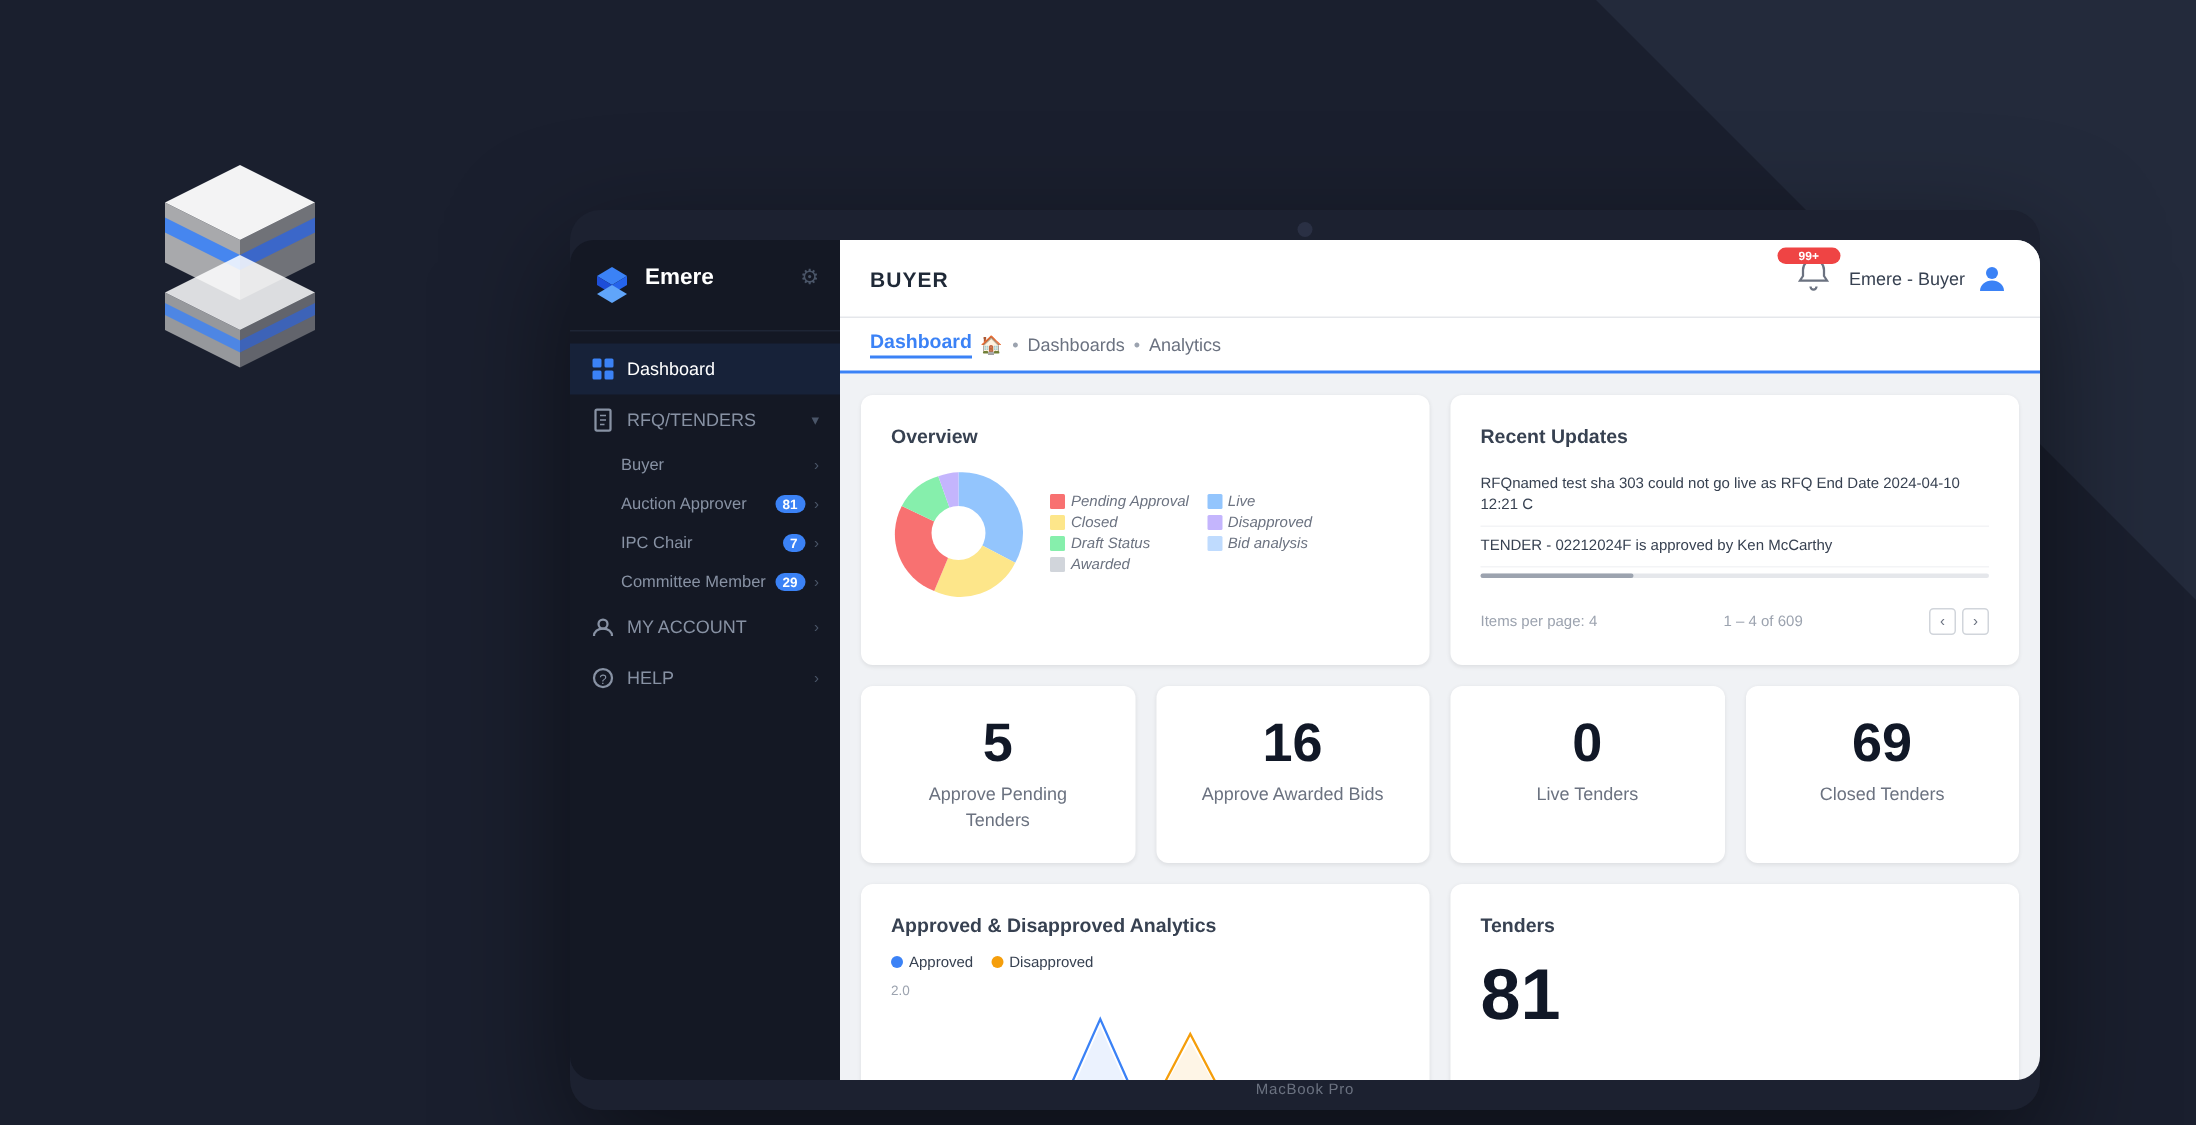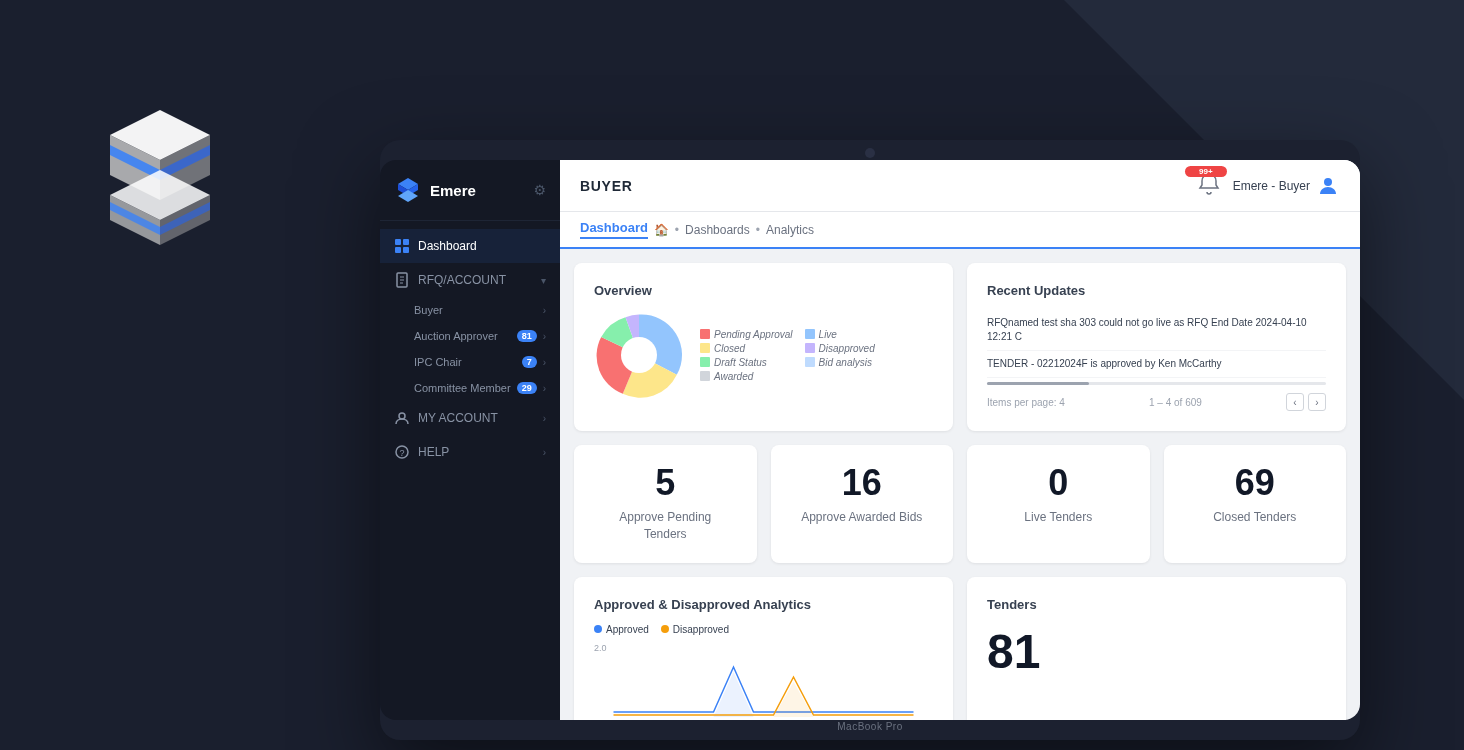--- a/index.html
+++ b/index.html
@@ -78,21 +78,21 @@
       width: 180px;
       background: #141824;
       flex-shrink: 0;
       display: flex;
       flex-direction: column;
       padding: 0;
     }
 
     .sidebar-logo {
       display: flex;
-      align-items: center;
+      align-items: flex-start;
       gap: 8px;
       padding: 16px 14px;
       border-bottom: 1px solid #1e2535;
     }
 
     .sidebar-logo-icon {
       width: 28px;
       height: 28px;
       color: #3b82f6;
     }
@@ -362,21 +362,21 @@
     }
 
     .update-item:last-child {
       border-bottom: none;
     }
 
     .updates-footer {
       display: flex;
       align-items: center;
       justify-content: space-between;
-      margin-top: 8px;
+      margin-top: 20px;
       font-size: 10px;
       color: #9ca3af;
     }
 
     .pagination-btns {
       display: flex;
       gap: 4px;
     }
 
     .page-btn {
@@ -568,21 +568,21 @@
           <span class="nav-item-label">Dashboard</span>
         </div>
 
         <div class="nav-item">
           <svg class="nav-item-icon" viewBox="0 0 16 16">
             <rect x="3" y="1" width="10" height="14" rx="1" fill="none" stroke="#8892a4" stroke-width="1.5"></rect>
             <line x1="6" y1="5" x2="10" y2="5" stroke="#8892a4" stroke-width="1"></line>
             <line x1="6" y1="8" x2="10" y2="8" stroke="#8892a4" stroke-width="1"></line>
             <line x1="6" y1="11" x2="9" y2="11" stroke="#8892a4" stroke-width="1"></line>
           </svg>
-          <span class="nav-item-label">RFQ/ACCOUNT</span>
+          <span class="nav-item-label">RFQ/TENDERS</span>
           <span class="nav-item-arrow">▾</span>
         </div>
 
         <div class="nav-sub-item">
           <span>Buyer</span>
           <span class="nav-item-arrow" style="margin-left:auto">›</span>
         </div>
         <div class="nav-sub-item">
           <span>Auction Approver</span>
           <span class="nav-badge">81</span>

